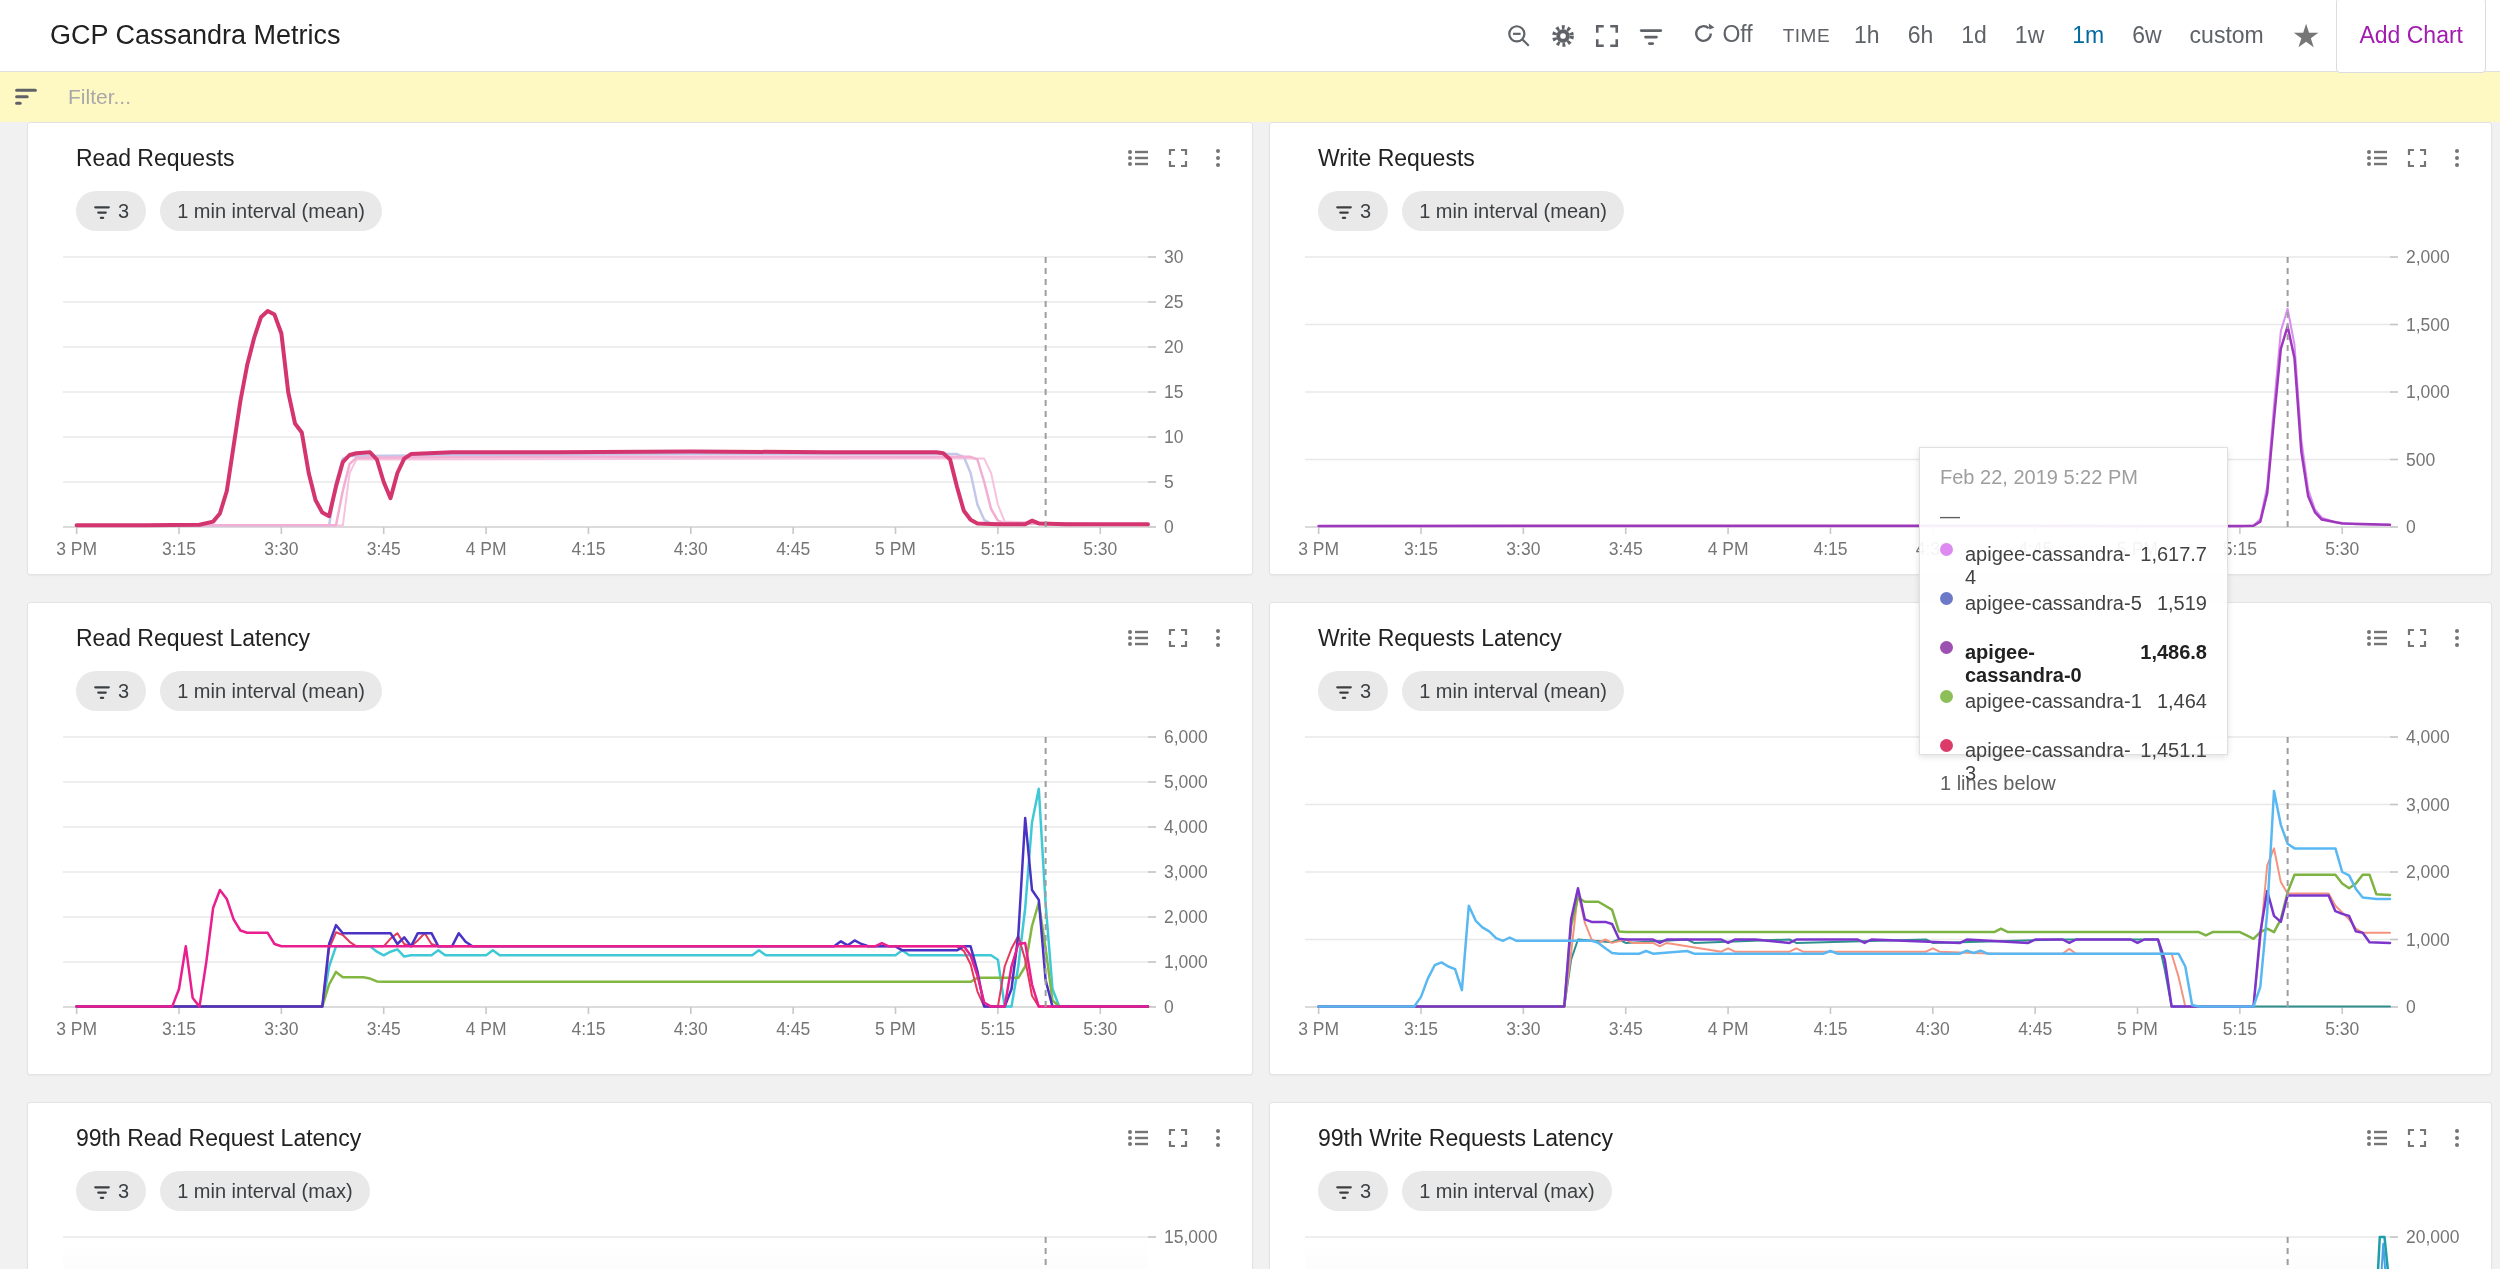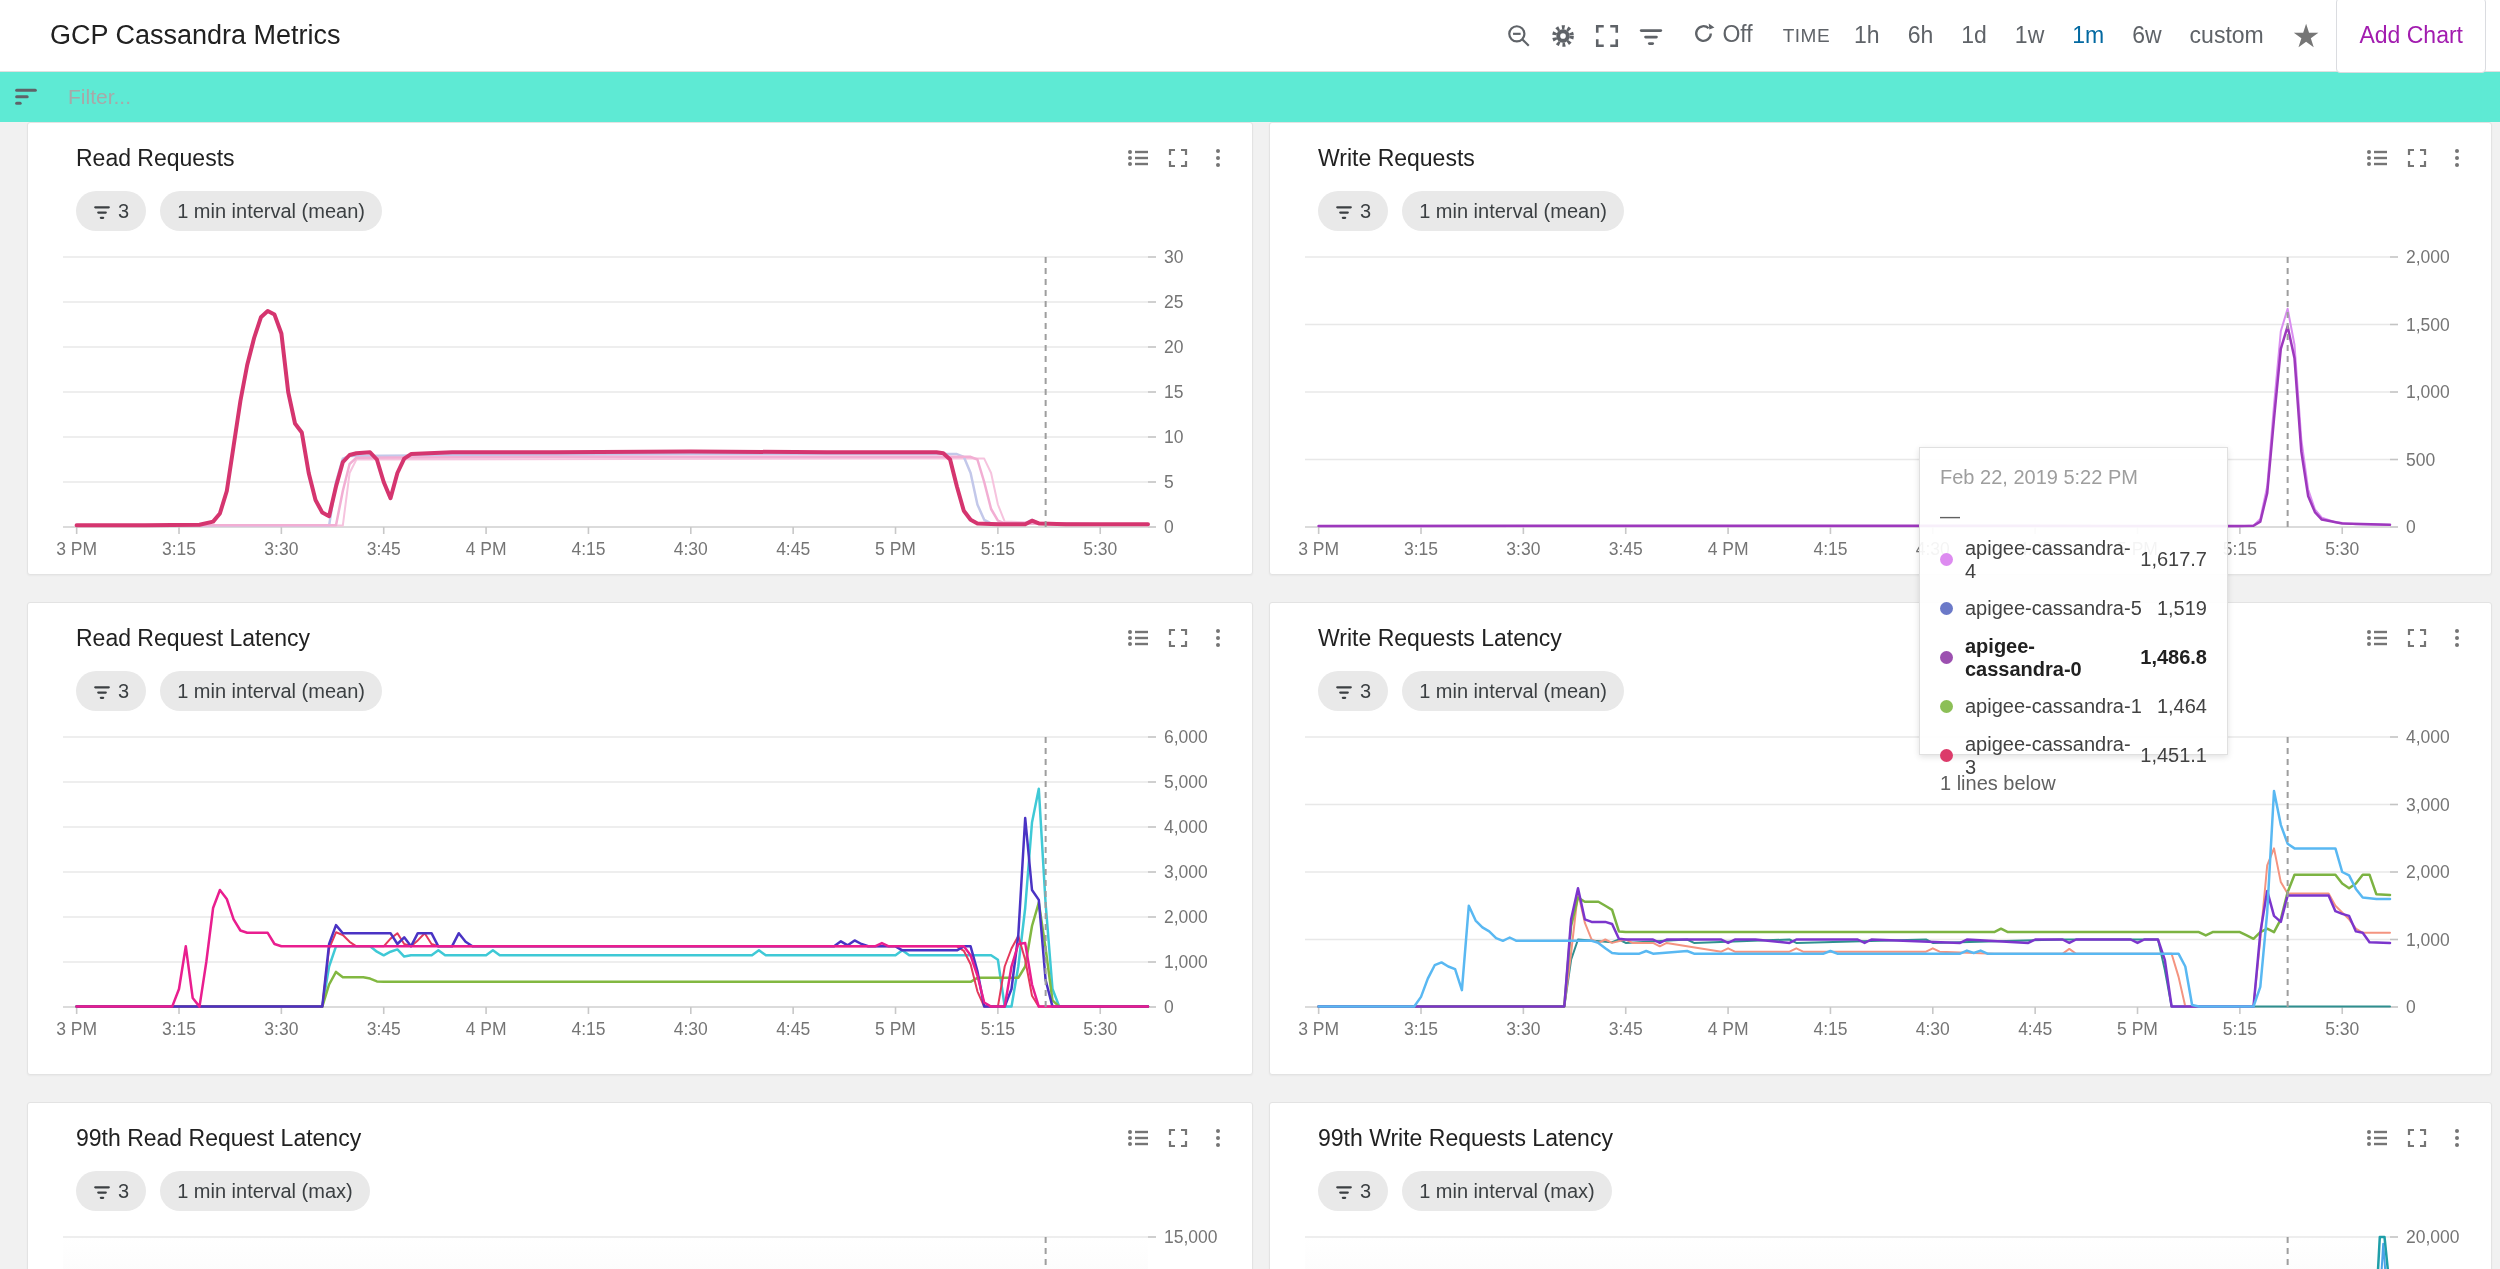--- a/index.html
+++ b/index.html
@@ -24,21 +24,21 @@
   .time-label{font-size:19px;color:#5f6368;letter-spacing:.5px;margin:0 10px 0 30px;font-weight:500;}
   .range-item{font-size:23px;color:#5f6368;padding:0 14px;cursor:pointer;}
   .range-item.selected{color:#0369a1;}
   .star-wrap{font-size:32px;color:#767676;padding:0 16px 0 14px;cursor:pointer;line-height:1;}
   .add-chart-btn{
     border:1px solid #dadce0;background:#fff;border-radius:4px;font-size:23px;color:#a21caf;
     padding:23px 22px;cursor:pointer;font-family:"Liberation Sans",sans-serif;white-space:nowrap;
   }
   
   .filterbar{
-    position:absolute;top:72px;left:0;width:2500px;height:50px;background:#5eead4;
+    position:absolute;top:72px;left:0;width:2500px;height:50px;background:#fef9c3;
     display:flex;align-items:center;padding-left:12px;box-sizing:border-box;z-index:5;
   }
   .filter-glyph{margin-right:26px;cursor:pointer;}
   .filter-input{
     border:none;outline:none;background:transparent;font-size:21px;color:#424242;width:600px;
     font-family:"Liberation Sans",sans-serif;
   }
   .filter-input::placeholder{color:#a8a8a8;}
   
   .dashboard{position:absolute;top:122px;left:0;width:2500px;}
@@ -65,21 +65,21 @@
   .chart-plot svg{display:block;}
   
   .tooltip{
     position:absolute;left:1919px;top:447px;width:309px;height:308px;z-index:40;
     background:rgba(255,255,255,0.92);border:1px solid #e0e0e0;border-radius:0;
     box-shadow:0 2px 6px rgba(0,0,0,0.12);box-sizing:border-box;padding:18px 20px 0 20px;
   }
   .tt-date{font-size:20px;color:#9e9e9e;}
   .tt-dash{font-size:20px;color:#616161;margin-top:16px;height:22px;}
   .tt-rows{margin-top:8px;}
-  .tt-row{display:flex;align-items:center;height:33px;font-size:20px;color:#424242;margin-top:16px;}
+  .tt-row{display:flex;height:33px;font-size:20px;color:#424242;margin-top:16px;}
   .tt-row.bold{font-weight:bold;color:#212121;}
   .tt-dot{width:13px;height:13px;border-radius:50%;flex:0 0 auto;margin-right:12px;}
   .tt-name{flex:1 1 auto;}
   .tt-val{flex:0 0 auto;text-align:right;}
   .tt-footer{font-size:20px;color:#616161;margin-top:0;}
 </style>
 </head>
 <body>
 
 <div class="appbar">

